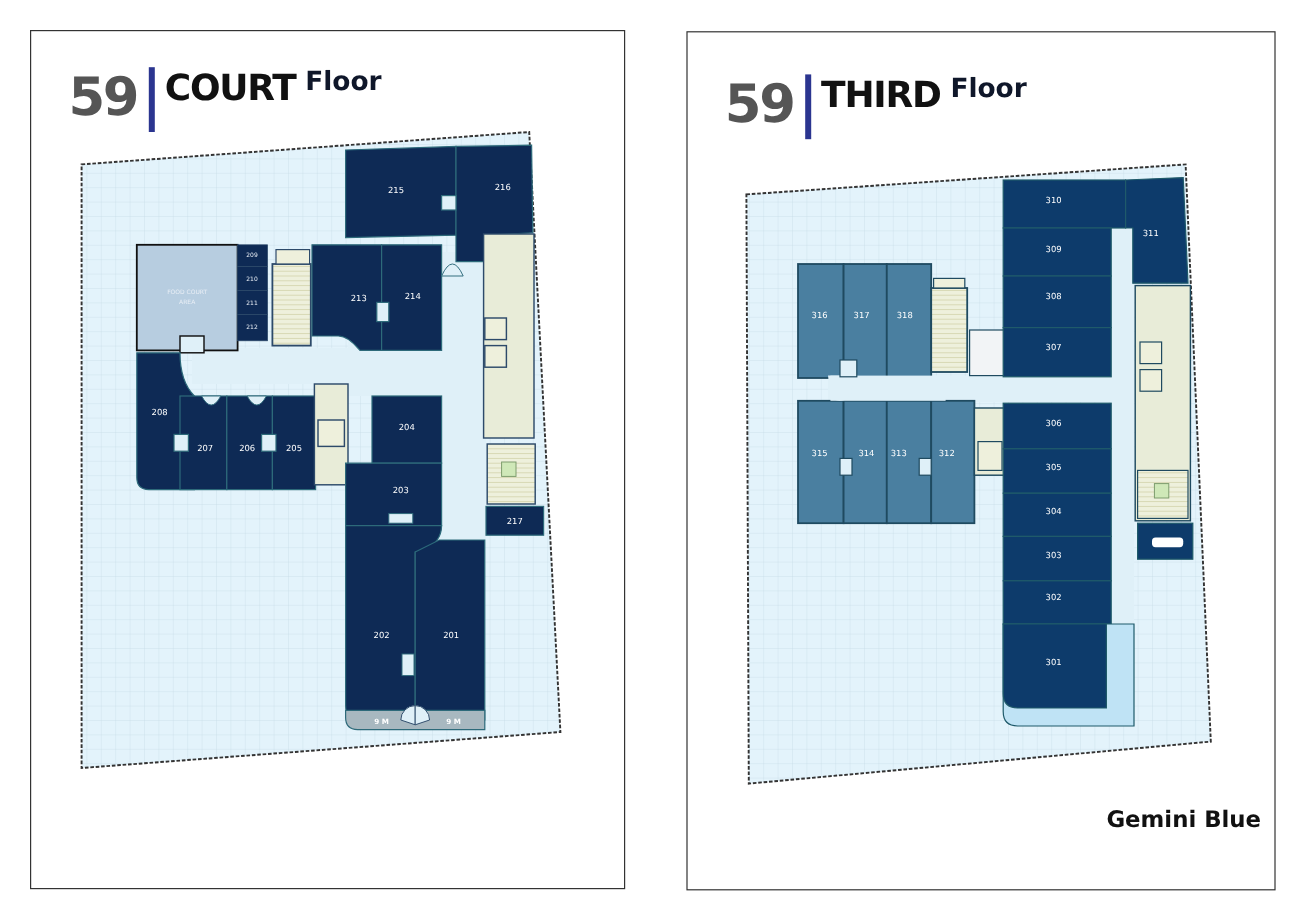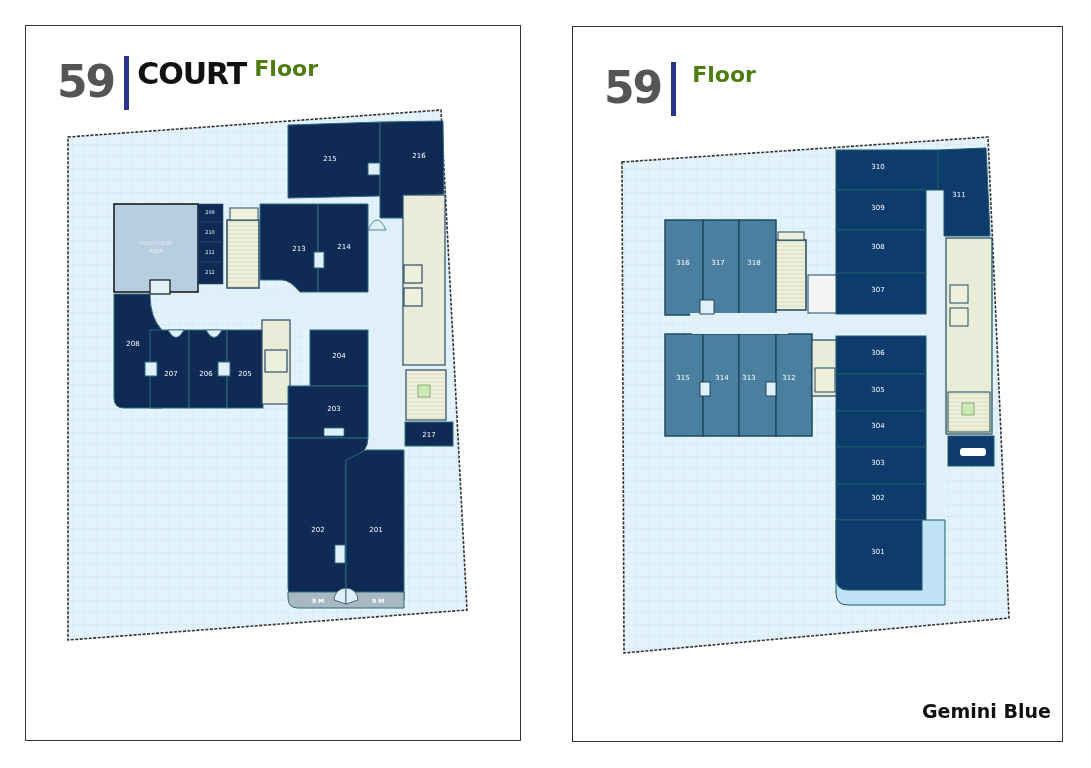--- a/index.html
+++ b/index.html
@@ -2,21 +2,21 @@
 <html><head>
 <meta charset="utf-8">
 <style>
   html,body{margin:0;padding:0;background:#ffffff;}
   body{width:1091px;height:768px;position:relative;overflow:hidden;font-family:"DejaVu Sans",sans-serif;}
   .panel{position:absolute;border:1.5px solid #333;background:#fff;box-sizing:border-box;}
   .title{position:absolute;display:flex;}
   .num{font-family:"DejaVu Sans",sans-serif;font-weight:bold;color:#555555;font-size:44px;letter-spacing:-2px;}
   .bar{width:5px;background:#2b3590;margin:0 8px 0 10px;}
   .floor{font-family:"DejaVu Sans",sans-serif;font-weight:bold;color:#111;font-size:30px;letter-spacing:-1px;}
-  .flr{font-family:"DejaVu Sans",sans-serif;font-weight:bold;color:#4d7c0f;font-size:22px;margin-left:8px;}
+  .flr{font-family:"DejaVu Sans",sans-serif;font-weight:bold;color:#0f172a;font-size:22px;margin-left:8px;}
   svg{position:absolute;left:0;top:0;}
   .unit-label{font-family:"DejaVu Sans",sans-serif;font-size:7px;fill:#ffffff;text-anchor:middle;}
   .small-label{font-family:"DejaVu Sans",sans-serif;font-size:5px;fill:#e8eef5;text-anchor:middle;}
   .brand{position:absolute;font-family:"DejaVu Sans",sans-serif;font-weight:bold;font-size:19px;color:#111;}
 </style>
 </head>
 <body>
 
 <div class="panel" style="left:25px;top:25px;width:496px;height:716px;"></div>
 <div class="title" style="left:57px;top:56px;height:54px;">
@@ -180,16 +180,17 @@
   <rect x="948" y="392" width="42" height="40" fill="url(#stairs)" stroke="#1f4a60" stroke-width="1"></rect>
   <rect x="962" y="403" width="12" height="12" fill="#cfe8b8" stroke="#7a9a6a" stroke-width="0.8"></rect>
   <rect x="948" y="436" width="46" height="30" fill="#0d3b6b" stroke="#1f5a6a" stroke-width="1"></rect>
   <rect x="960" y="448" width="26" height="8" rx="3" fill="#ffffff"></rect>
 </svg>
 
 <div class="panel" style="left:572px;top:26px;width:491px;height:716px;background:transparent;"></div>
 <div class="title" style="left:604px;top:62px;height:54px;">
   <span class="num">59</span>
   <span class="bar" style="height:54px;"></span>
+  <span class="floor">THIRD</span>
   <span class="flr">Floor</span>
 </div>
 
-<div class="brand" style="left:922px;top:700px;">Gemini Blue</div>
+<div class="brand" style="left:922px;top:672px;">Gemini Blue</div>
 
 </body></html>

